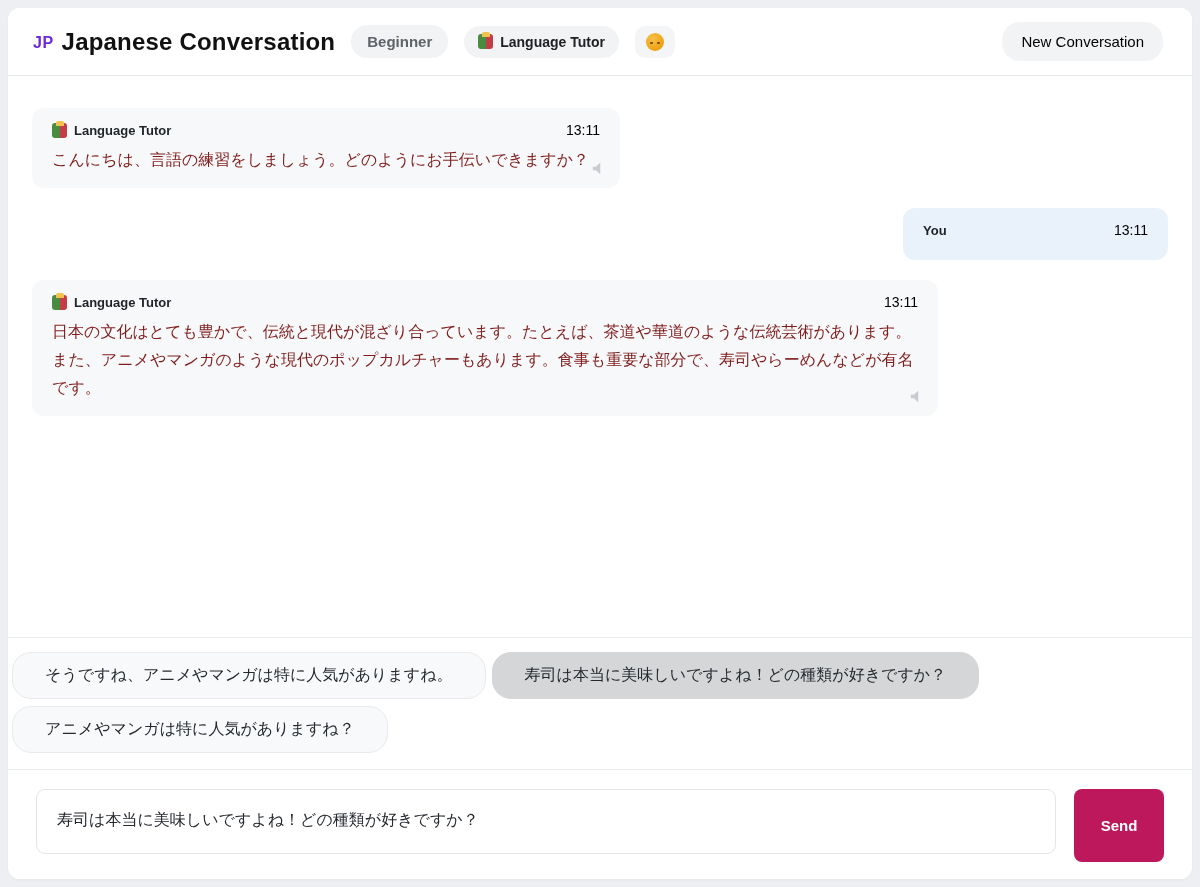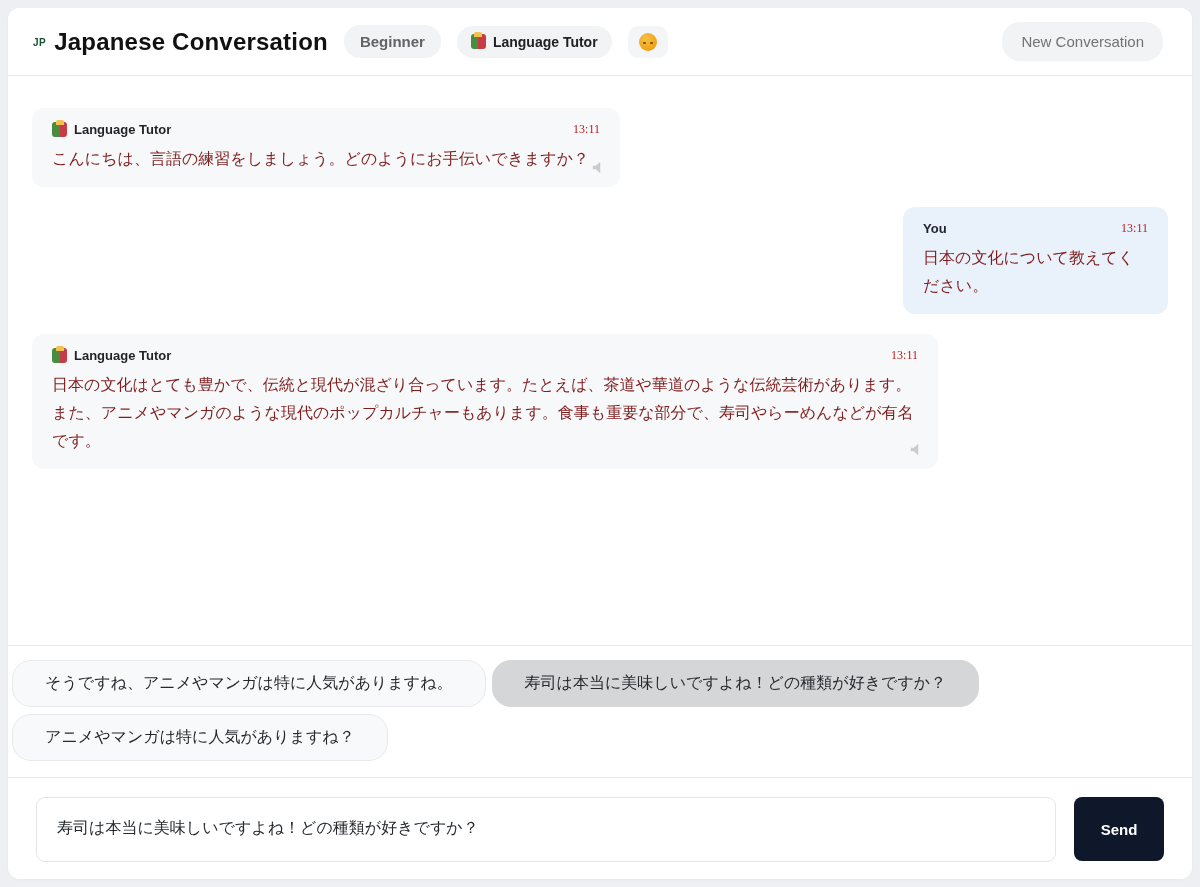--- a/index.html
+++ b/index.html
@@ -27,24 +27,24 @@
     flex: 0 0 68px;
     display: flex;
     align-items: center;
     gap: 16px;
     padding: 0 29px 0 25px;
     border-bottom: 1px solid #e7e9ec;
     background: #fff;
   }
   .title-group { display: flex; align-items: center; gap: 8px; }
   .flag-jp {
-    font-size: 10px;
+    font-size: 16px;
     font-weight: bold;
     letter-spacing: 0.5px;
-    color: #14532d;
+    color: #6d28d9;
     transform: translateY(1px);
   }
   .page-title { font-size: 24px; font-weight: bold; color: #111; letter-spacing: 0.2px; }
   .badge {
     background: #f1f3f5;
     border-radius: 16px;
     padding: 8px 16px;
     font-size: 15px;
     font-weight: bold;
     color: #5f6368;
@@ -70,21 +70,21 @@
     align-items: center;
     cursor: pointer;
   }
   .new-conv-btn {
     margin-left: auto;
     background: #f1f3f5;
     border: none;
     border-radius: 18px;
     padding: 11px 19px;
     font-size: 15px;
-    color: #737373;
+    color: #000000;
     font-family: inherit;
     cursor: pointer;
     white-space: nowrap;
   }
 
   
   .emoji-dolls {
     display: inline-block;
     width: 15px; height: 15px;
     border-radius: 3px;
@@ -138,21 +138,21 @@
   .bubble.w1 { width: 588px; max-width: 80%; }
   .bubble.w2 { width: 265px; max-width: 60%; }
   .bubble.w3 { width: 906px; max-width: 96%; }
   .bubble-head {
     display: flex;
     align-items: center;
     gap: 7px;
     margin-bottom: 8px;
   }
   .sender-name { font-size: 13px; font-weight: bold; color: #1f2328; }
-  .msg-time { margin-left: auto; font-size: 12px; color: #b91c1c; font-family: Liberation Serif, serif; }
+  .msg-time { margin-left: auto; font-size: 14px; color: #000000; }
   .msg-text {
     font-size: 16px;
     line-height: 28px;
     color: #7f1d1d;
     word-break: break-word;
   }
   .speaker-btn {
     position: absolute;
     right: 13px;
     bottom: 11px;
@@ -207,22 +207,22 @@
     font-size: 16px;
     font-family: inherit;
     color: #24292e;
     resize: none;
     outline: none;
     line-height: 24px;
   }
   .send-btn {
     flex: 0 0 90px;
     width: 90px;
-    height: 64px;
-    background: #0f172a;
+    height: 73px;
+    background: #be185d;
     color: #ffffff;
     border: none;
     border-radius: 8px;
     font-size: 15px;
     font-weight: bold;
     font-family: inherit;
     cursor: pointer;
   }
 </style>
 </head>
@@ -260,21 +260,20 @@
             <path d="M4 9.5v5h4.2L14.5 20V4L8.2 9.5H4z" fill="#c9cbd1"></path>
           </svg>
       </button>
     </div>
 
     <div class="bubble user w2">
       <div class="bubble-head">
         <span class="sender-name">You</span>
         <span class="msg-time">13:11</span>
       </div>
-      <div class="msg-text">日本の文化について教えてください。</div>
     </div>
 
     <div class="bubble assistant w3">
       <div class="bubble-head">
         <span class="emoji-dolls"></span>
         <span class="sender-name">Language Tutor</span>
         <span class="msg-time">13:11</span>
       </div>
       <div class="msg-text">日本の文化はとても豊かで、伝統と現代が混ざり合っています。たとえば、茶道や華道のような伝統芸術があります。また、アニメやマンガのような現代のポップカルチャーもあります。食事も重要な部分で、寿司やらーめんなどが有名です。</div>
       <button class="speaker-btn">

